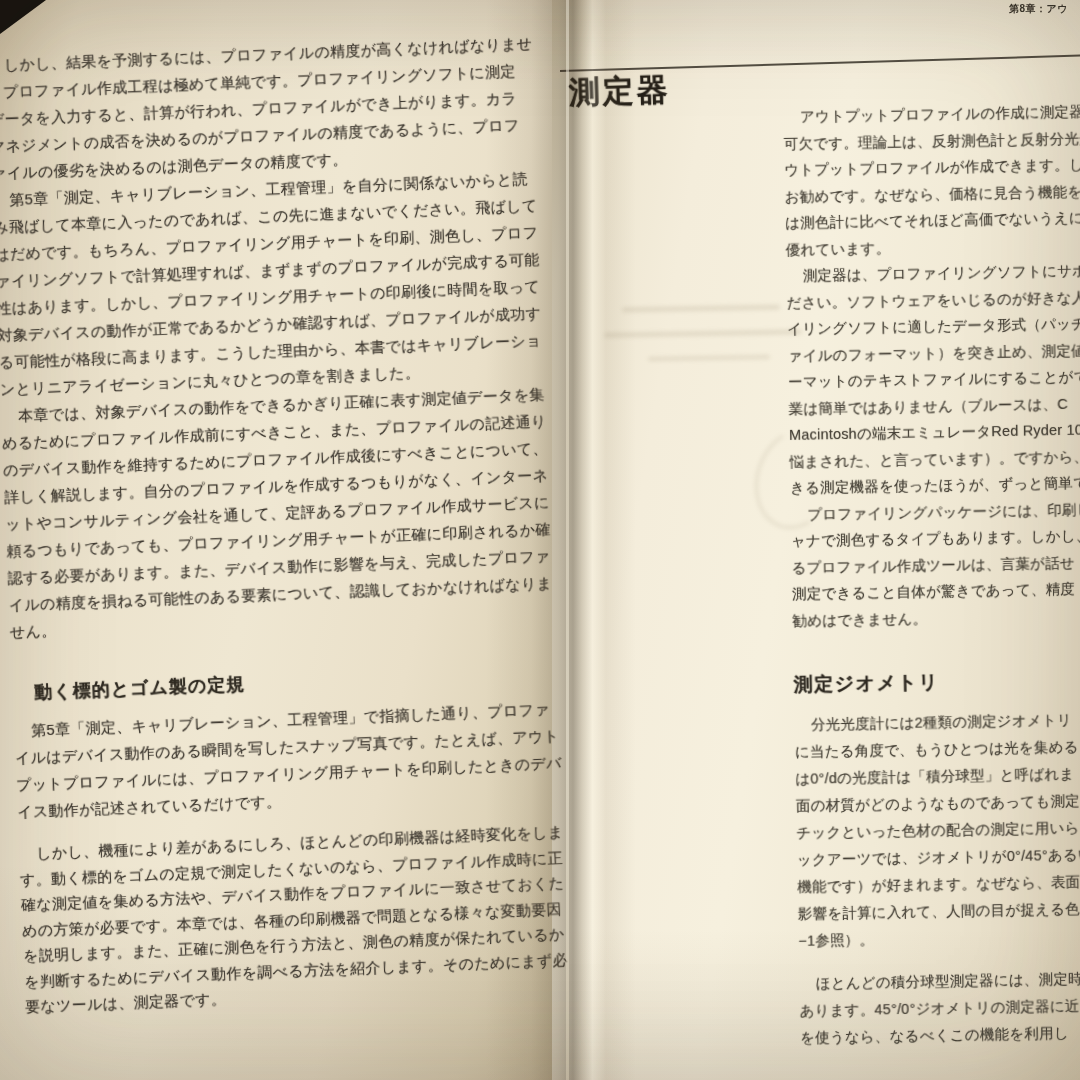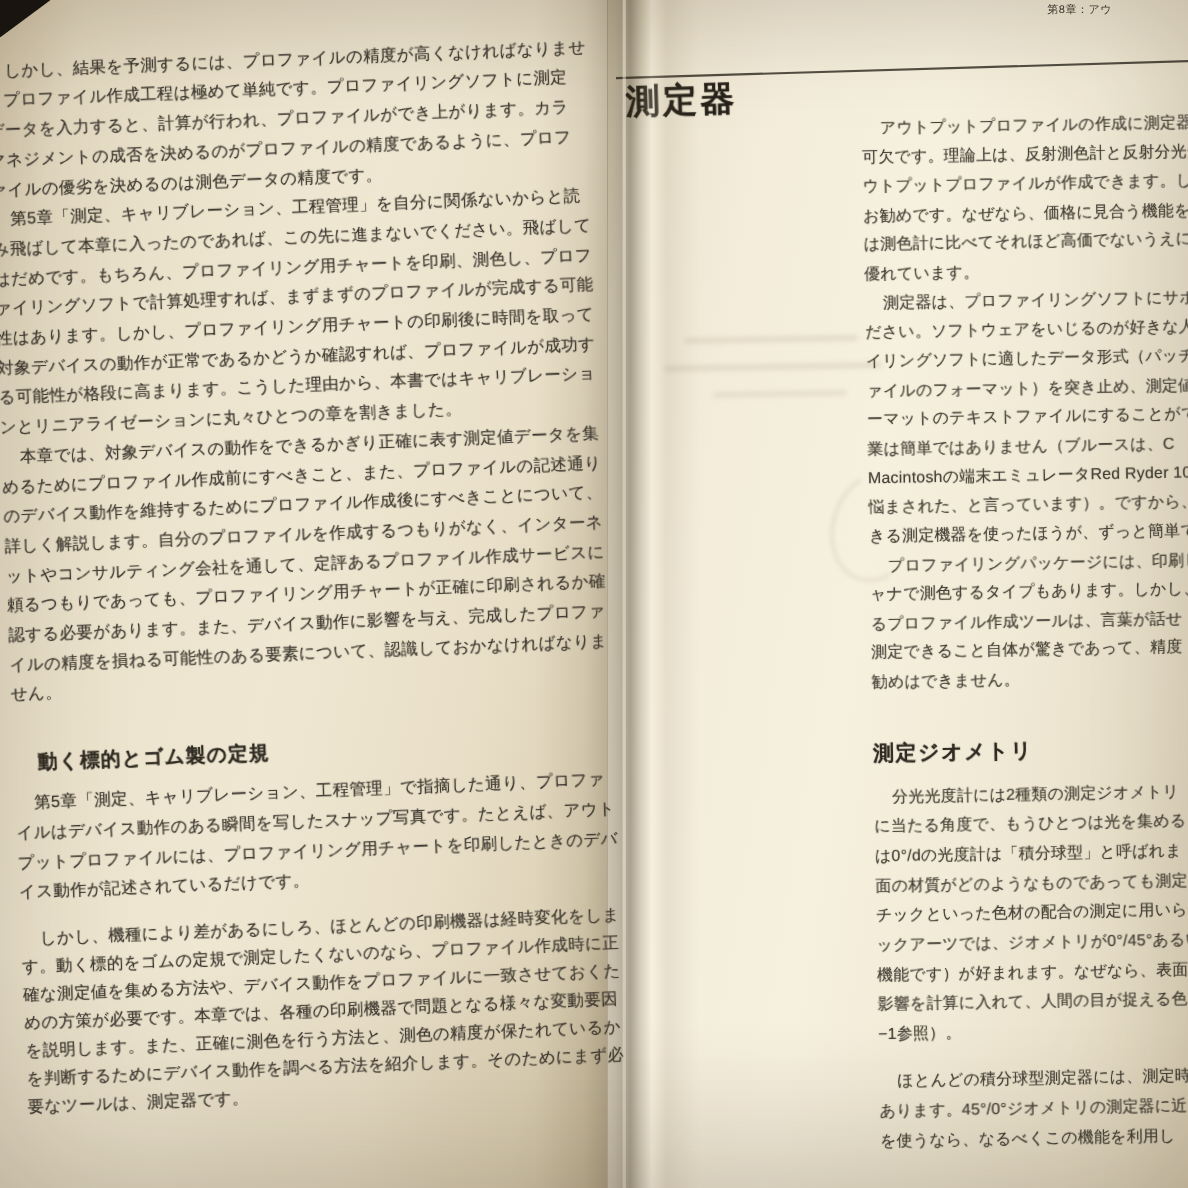--- a/index.html
+++ b/index.html
@@ -86,22 +86,22 @@
     font-size:31px;font-weight:700;letter-spacing:3px;color:#262119;
     transform:rotate(-1.7deg);transform-origin:0 0;
     filter:blur(.25px);text-shadow:0 0 1px rgba(38,33,25,.65);
   }
   #rp-rule{
     position:absolute;left:560px;top:70px;width:534px;height:2px;z-index:4;
     background:#2a251d;opacity:.8;
     transform:rotate(-1.7deg);transform-origin:0 0;
   }
   #run-head{
-    position:absolute;left:952px;top:2px;z-index:4;
-    font-size:10px;font-weight:400;letter-spacing:.5px;color:#38332a;
+    position:absolute;left:1009px;top:2px;z-index:4;
+    font-size:10px;font-weight:700;letter-spacing:.5px;color:#38332a;
     white-space:nowrap;filter:blur(.2px);
   }
   
   .ghost{position:absolute;z-index:2;background:#b3a78f;filter:blur(2.2px);opacity:.28;border-radius:3px;pointer-events:none;}
   #ghost1{left:622px;top:306px;width:158px;height:5px;transform:rotate(-1deg);}
   #ghost2{left:604px;top:331px;width:198px;height:5px;transform:rotate(-1deg);}
   #ghost3{left:648px;top:356px;width:122px;height:4px;transform:rotate(-1deg);}
   #ghost-arc{
     position:absolute;left:756px;top:428px;width:74px;height:96px;z-index:2;opacity:.18;pointer-events:none;
     border:3px solid #9a8e74;border-radius:50%;filter:blur(2px);

